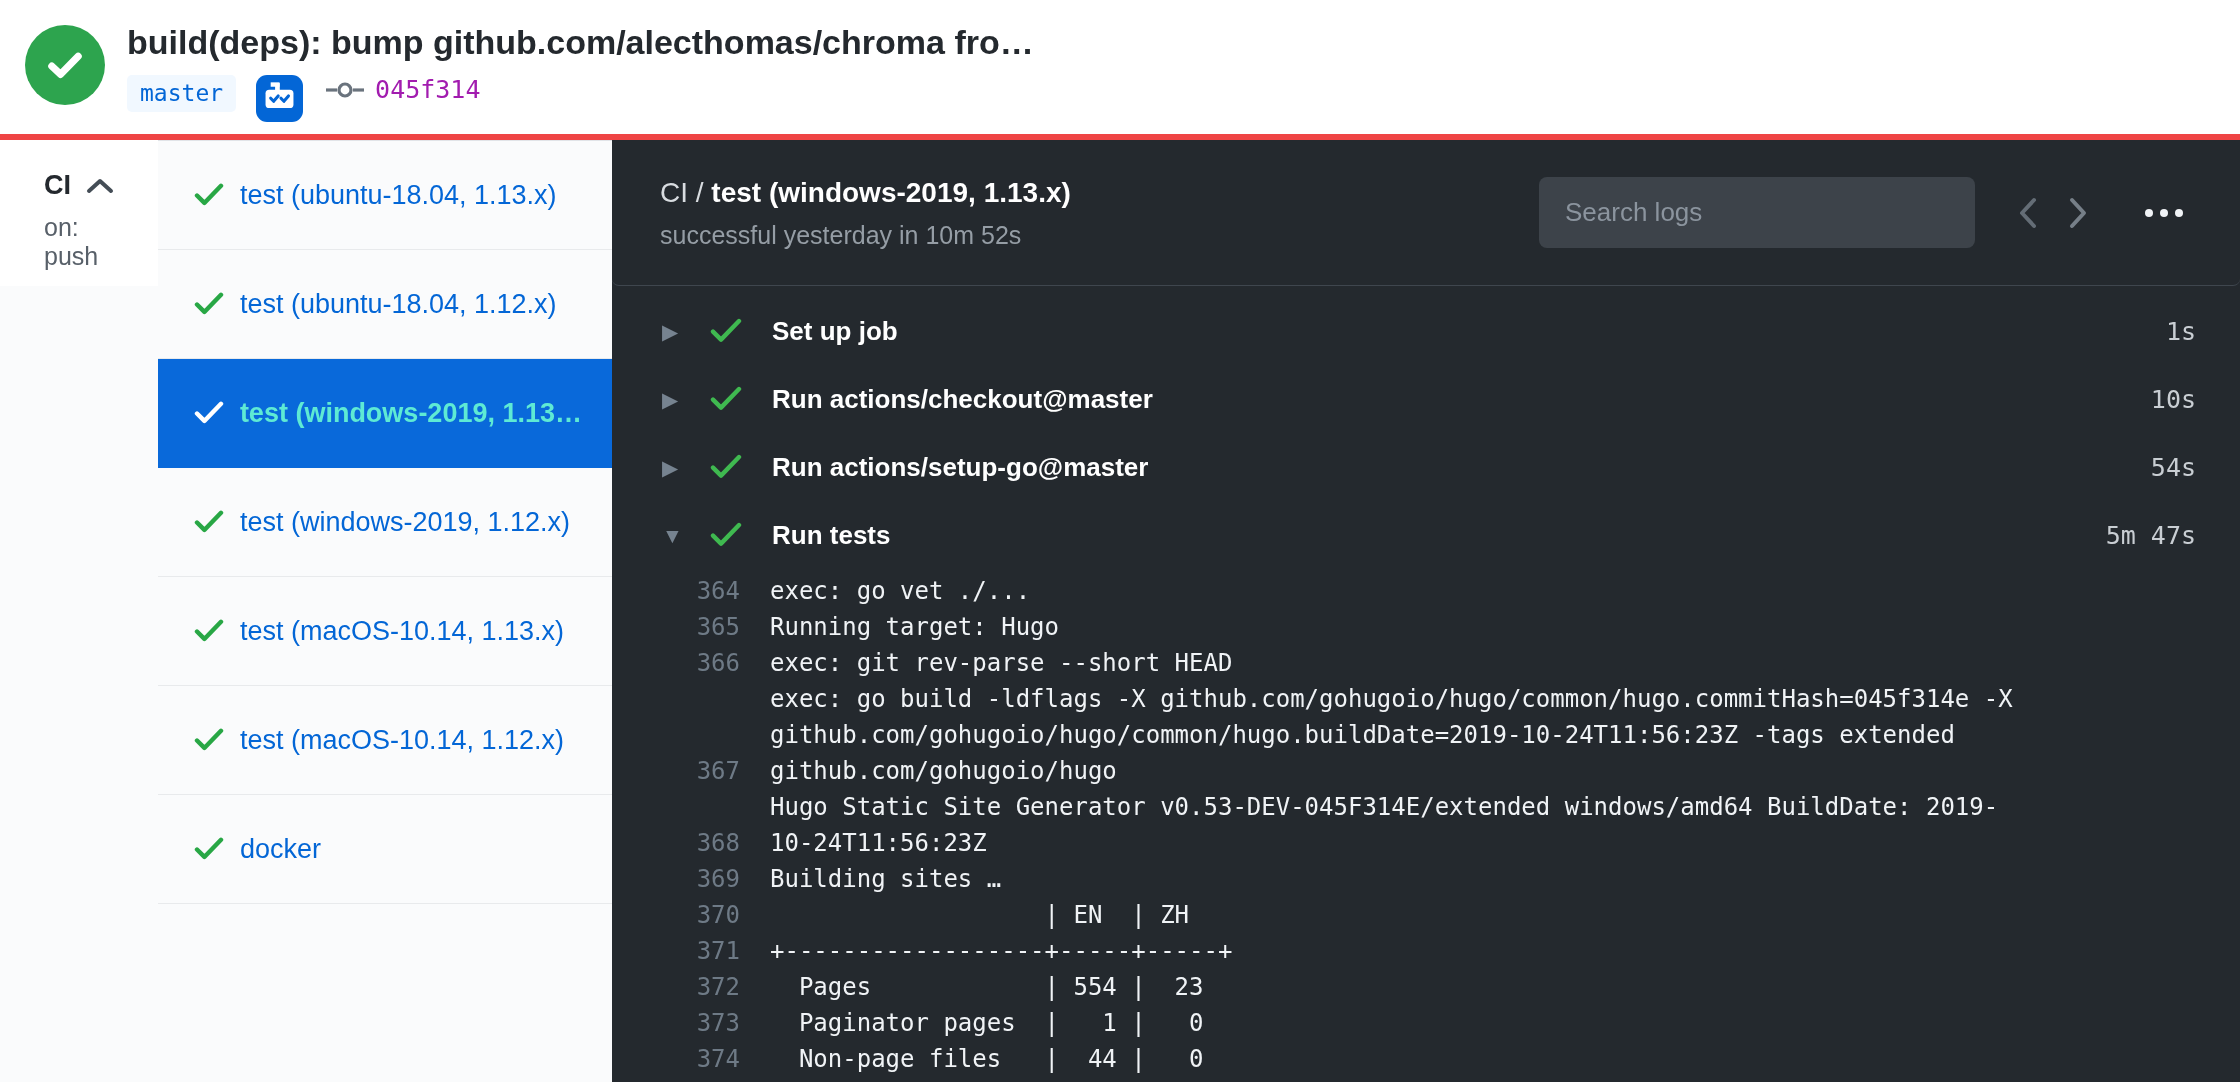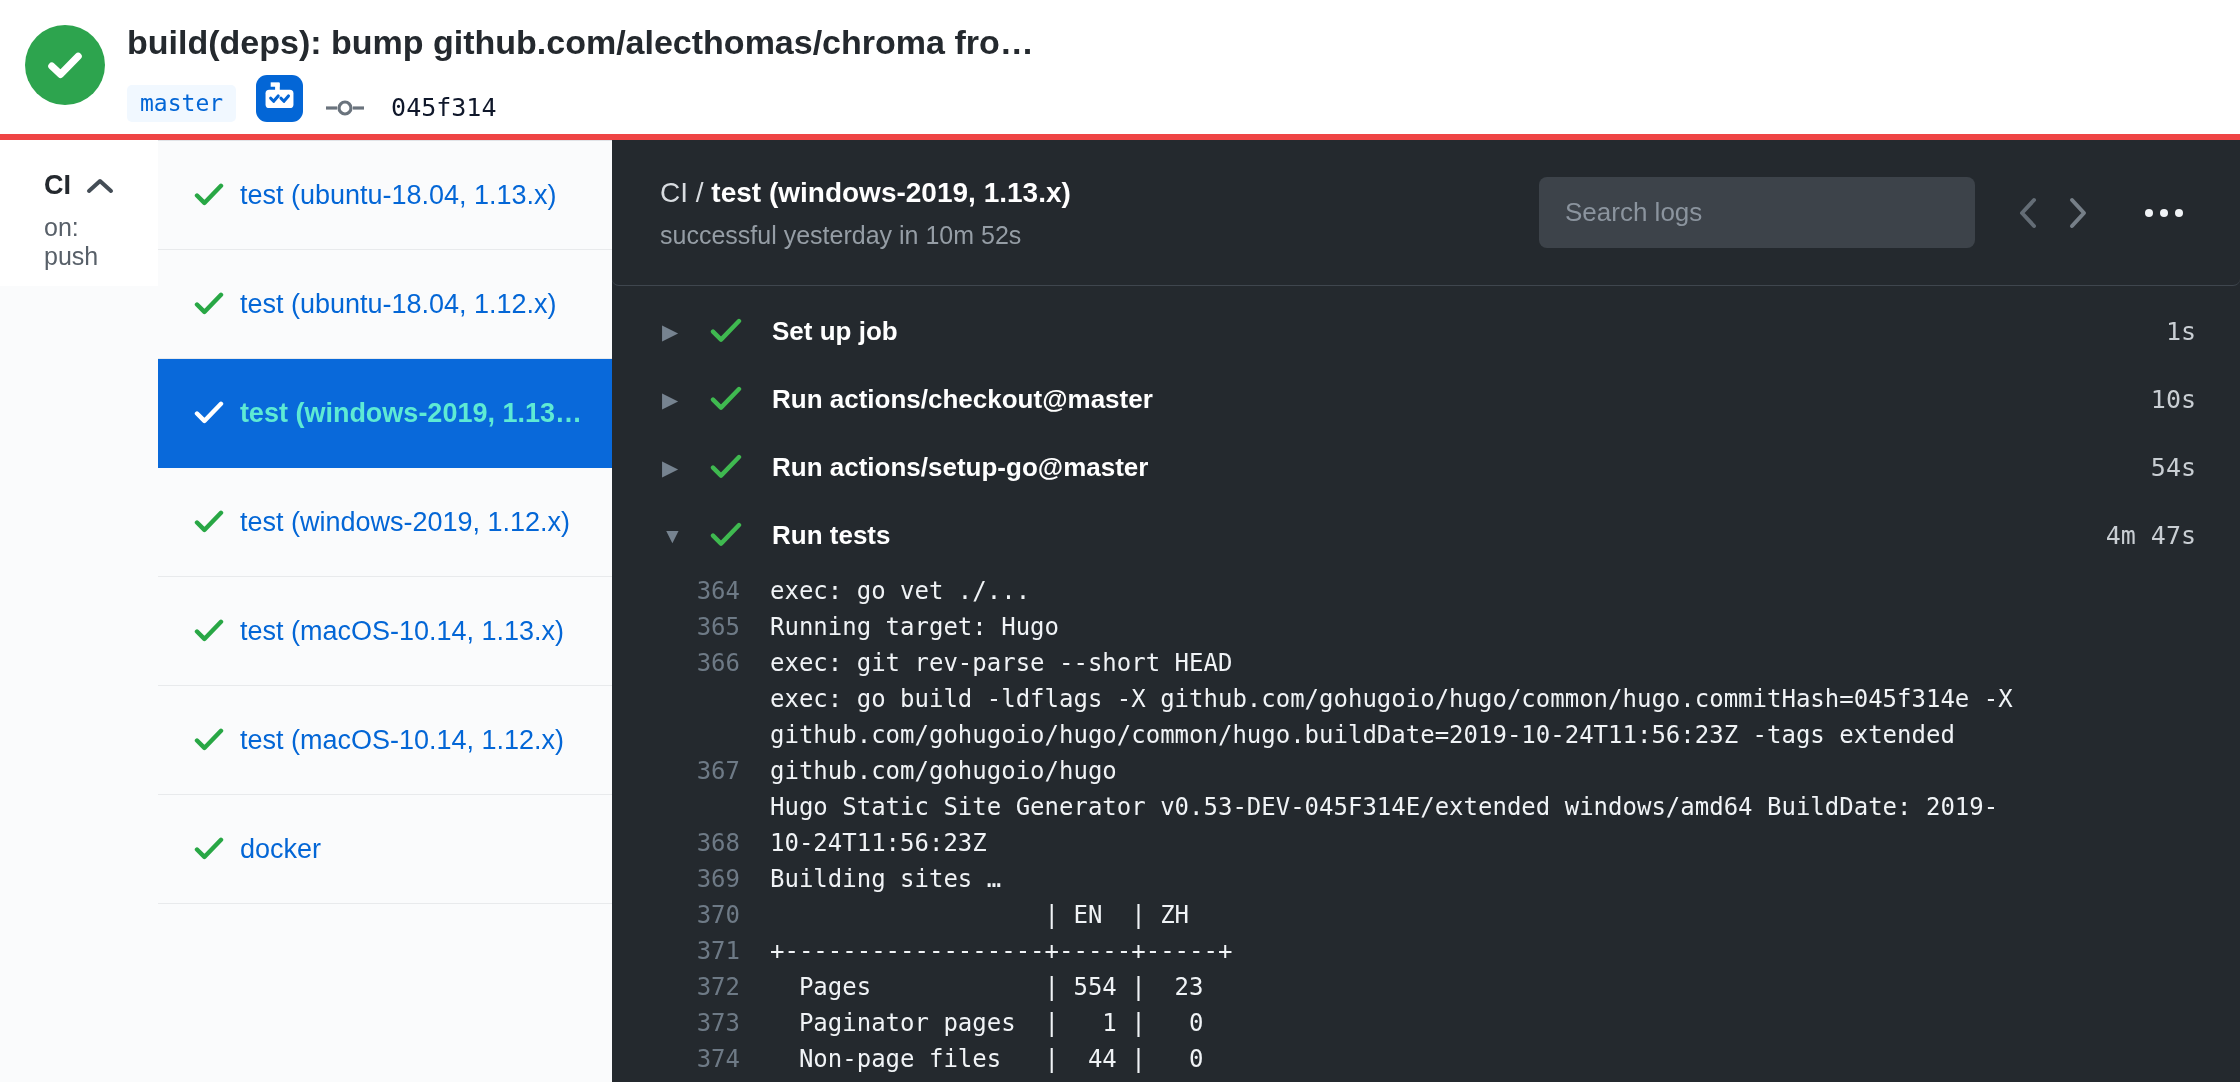--- a/index.html
+++ b/index.html
@@ -6,26 +6,26 @@
   html,body { width:2240px; height:1082px; overflow:hidden; background:#fff;
               font-family:"Liberation Sans", sans-serif; }
 
   
   .app-header { height:140px; border-bottom:6px solid #ef4444; background:#fff;
                 display:flex; align-items:flex-start; padding:22px 0 0 25px; }
   .status-circle { width:80px; height:80px; border-radius:50%; background:#2da44e;
                    display:flex; align-items:center; justify-content:center; flex-shrink:0; margin-top:3px; }
   .header-text { margin-left:22px; min-width:0; }
   .run-title { font-size:34px; font-weight:600; color:#24292e; line-height:40px; white-space:nowrap; }
-  .meta-row { display:flex; align-items:flex-end; margin-top:13px; }
+  .meta-row { display:flex; align-items:flex-start; margin-top:13px; }
   .branch-badge { font-family:"DejaVu Sans Mono", monospace; font-size:23px; color:#0366d6;
                   background:#f1f8ff; border-radius:5px; padding:7px 13px; line-height:1; }
   .bot-icon { margin-left:20px; display:flex; }
   .commit-group { display:flex; align-items:center; margin-left:22px; }
-  .commit-sha { font-family:"DejaVu Sans Mono", monospace; font-size:25px; color:#0f172a; margin-left:26px; }
+  .commit-sha { font-family:"DejaVu Sans Mono", monospace; font-size:25px; color:#a21caf; margin-left:10px; }
 
   
   .main { display:flex; height:942px; }
 
   
   .sidebar { width:612px; background:#fafbfc; flex-shrink:0; display:flex; flex-direction:row; }
   .workflow-header { height:146px; background:#fff; padding:30px 44px 0 44px; position:relative; }
   .wf-row { display:flex; align-items:center; justify-content:space-between; }
   .wf-name { font-size:27px; font-weight:700; color:#24292e; }
   .wf-trigger { font-size:25px; color:#586069; margin-top:12px; }
@@ -227,21 +227,21 @@
           <span class="step-duration">54s</span>
         </div>
         <div class="step-row">
           <span class="tri">▼</span>
           <span class="step-check">
             <svg width="32" height="26" viewBox="0 0 16 13">
                 <path d="M1.5 6.8 L5.5 10.8 L14.5 1.5" fill="none" stroke="#3fb950" stroke-width="2.2" stroke-linecap="round" stroke-linejoin="round"></path>
               </svg>
           </span>
           <span class="step-name">Run tests</span>
-          <span class="step-duration">4m 47s</span>
+          <span class="step-duration">5m 47s</span>
         </div>
       </div>
 
       <div class="log-lines">
         <div class="log-line">
           <span class="ln">364</span>
           <span class="lt">exec: go vet ./...</span>
         </div>
         <div class="log-line">
           <span class="ln">365</span>

